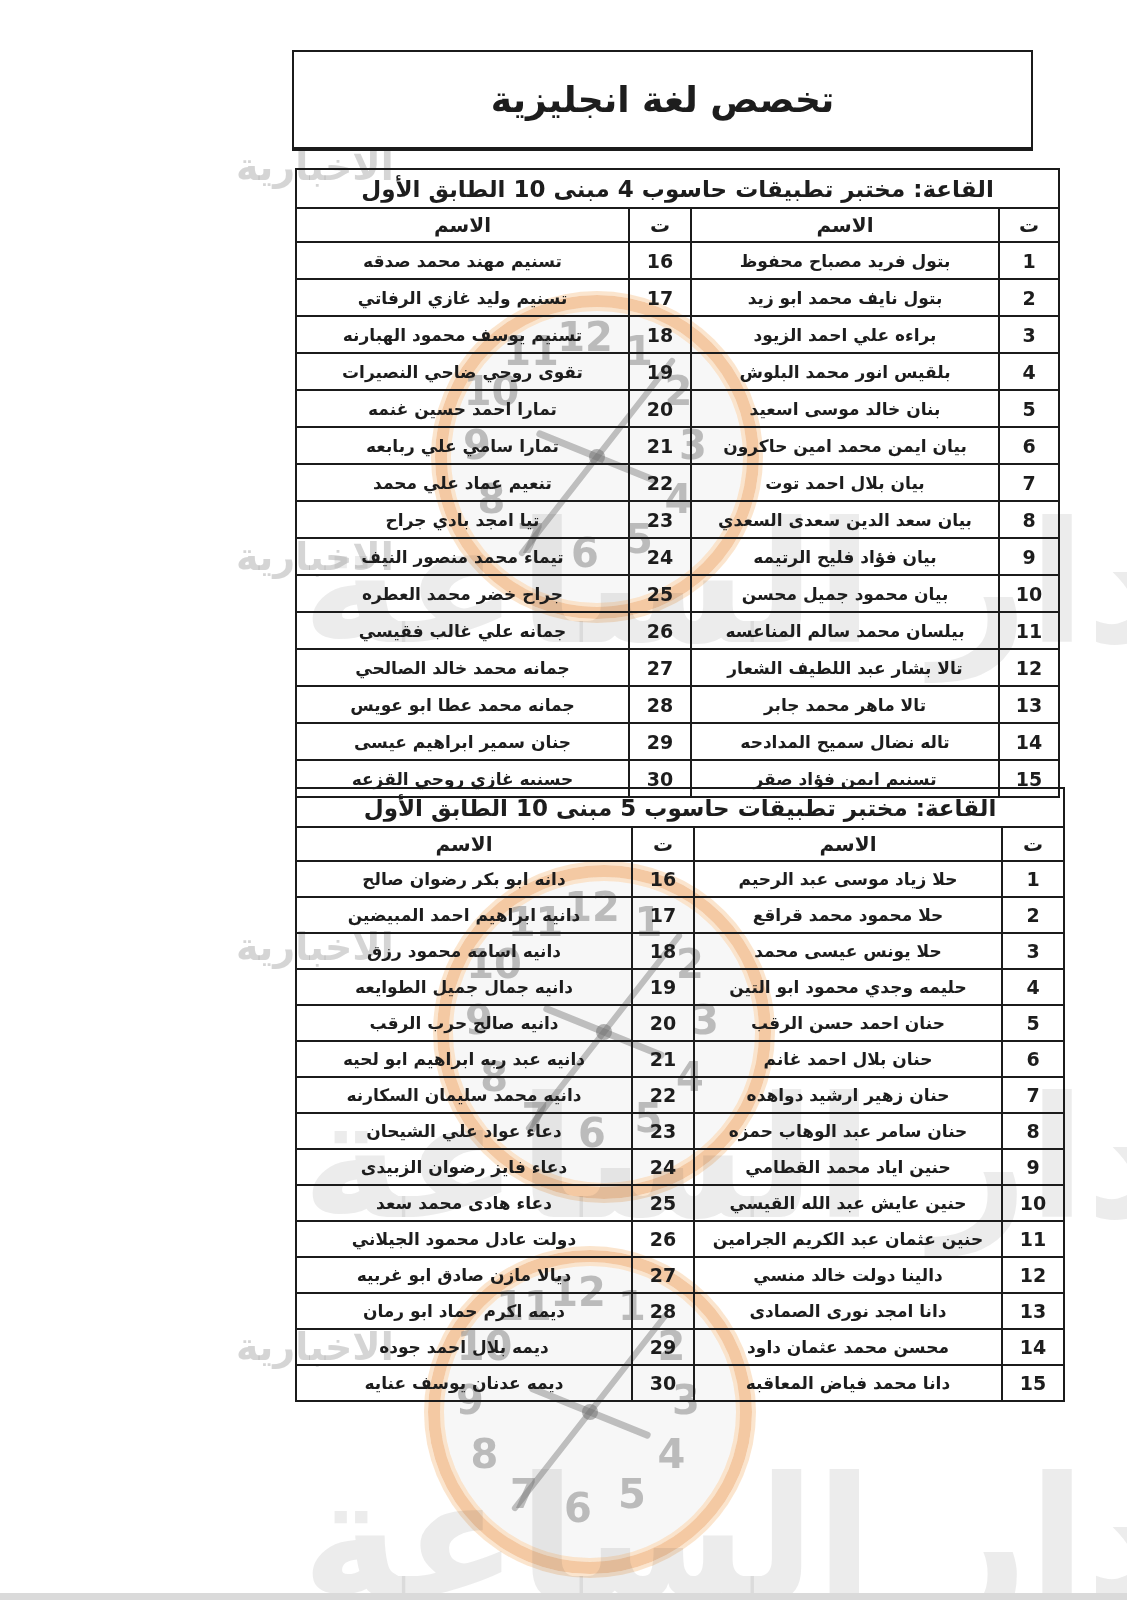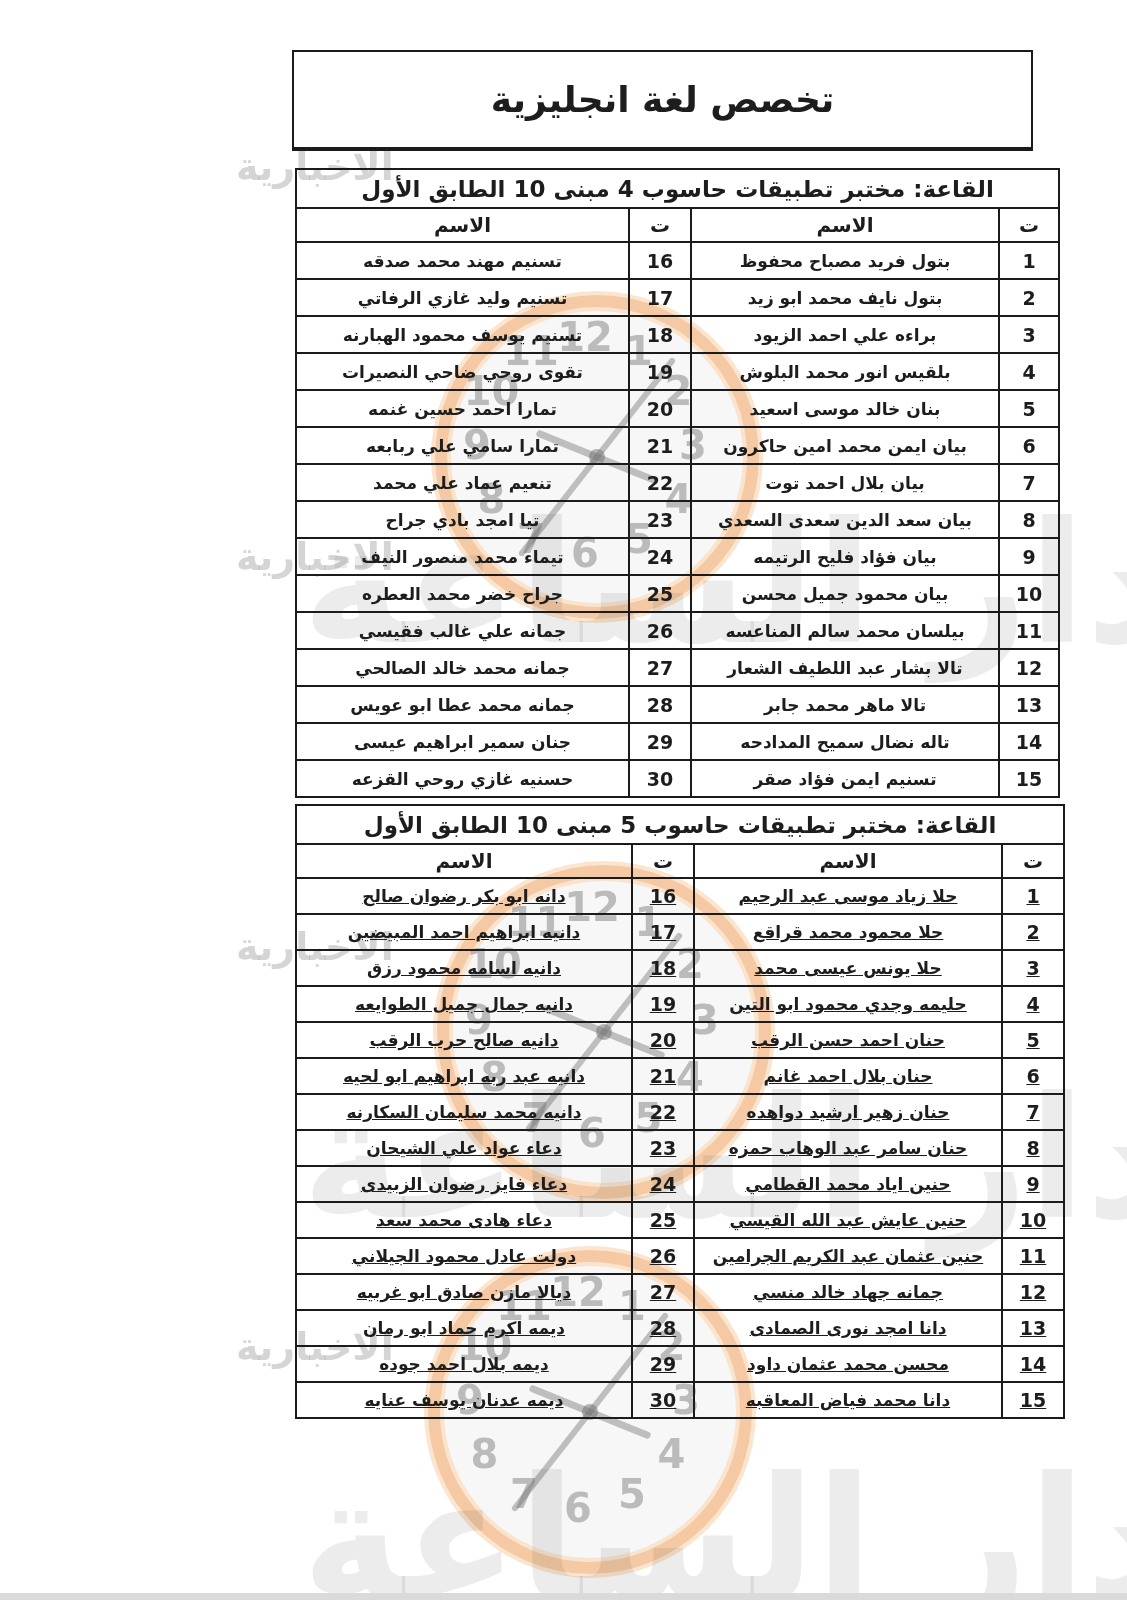--- a/index.html
+++ b/index.html
@@ -42,29 +42,29 @@
   .header-line{
     flex:1;display:flex;align-items:center;justify-content:center;
     font-weight:bold;font-size:36px;letter-spacing:0;
   }
   .header-line.first{border-bottom:2px solid #1b1b1b;}
   
   table.roster{
     position:absolute;z-index:1;border-collapse:collapse;table-layout:fixed;background:transparent;
   }
   table.t1{left:295px;top:168px;width:765px;}
-  table.t2{left:295px;top:804px;width:770px;}
+  table.t2{left:295px;top:787px;width:770px;}
   .roster th,.roster td{
     border:2px solid #1b1b1b;font-weight:bold;text-align:center;vertical-align:middle;
     padding:0 4px;overflow:hidden;white-space:nowrap;
   }
   .roster th.hall{font-size:23px;height:37px;}
   .roster tr.cols th{font-size:20px;height:32px;}
   table.t1 tbody td{height:35px;}
-  table.t2 tbody td{height:34px;text-decoration:underline;}
+  table.t2 tbody td{height:34px;}
   .roster td.num{font-size:19px;}
   .roster td.name{font-size:17px;}
   
   .bottom-strip{position:absolute;left:0;right:0;bottom:0;height:7px;background:#dadada;z-index:3;}
 </style>
 </head>
 <body>
 
 <div class="page">
 
@@ -322,21 +322,21 @@
           <td class="name">دعاء هادى محمد سعد</td>
         </tr>
         <tr>
           <td class="num">11</td>
           <td class="name">حنين عثمان عبد الكريم الجرامين</td>
           <td class="num">26</td>
           <td class="name">دولت عادل محمود الجيلاني</td>
         </tr>
         <tr>
           <td class="num">12</td>
-          <td class="name">جمانه جهاد خالد منسي</td>
+          <td class="name">دالينا دولت خالد منسي</td>
           <td class="num">27</td>
           <td class="name">ديالا مازن صادق ابو غربيه</td>
         </tr>
         <tr>
           <td class="num">13</td>
           <td class="name">دانا امجد نورى الصمادى</td>
           <td class="num">28</td>
           <td class="name">ديمه اكرم حماد ابو رمان</td>
         </tr>
         <tr>

